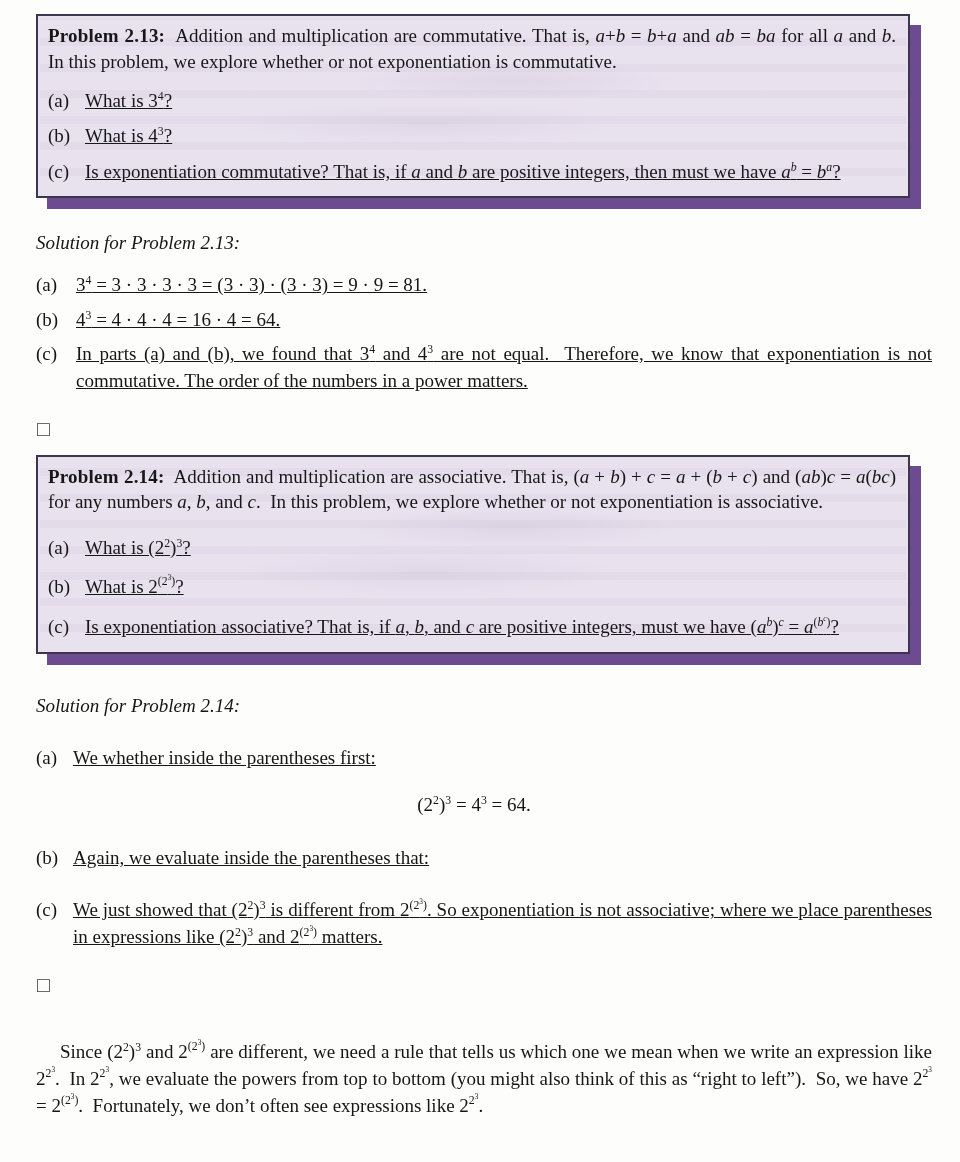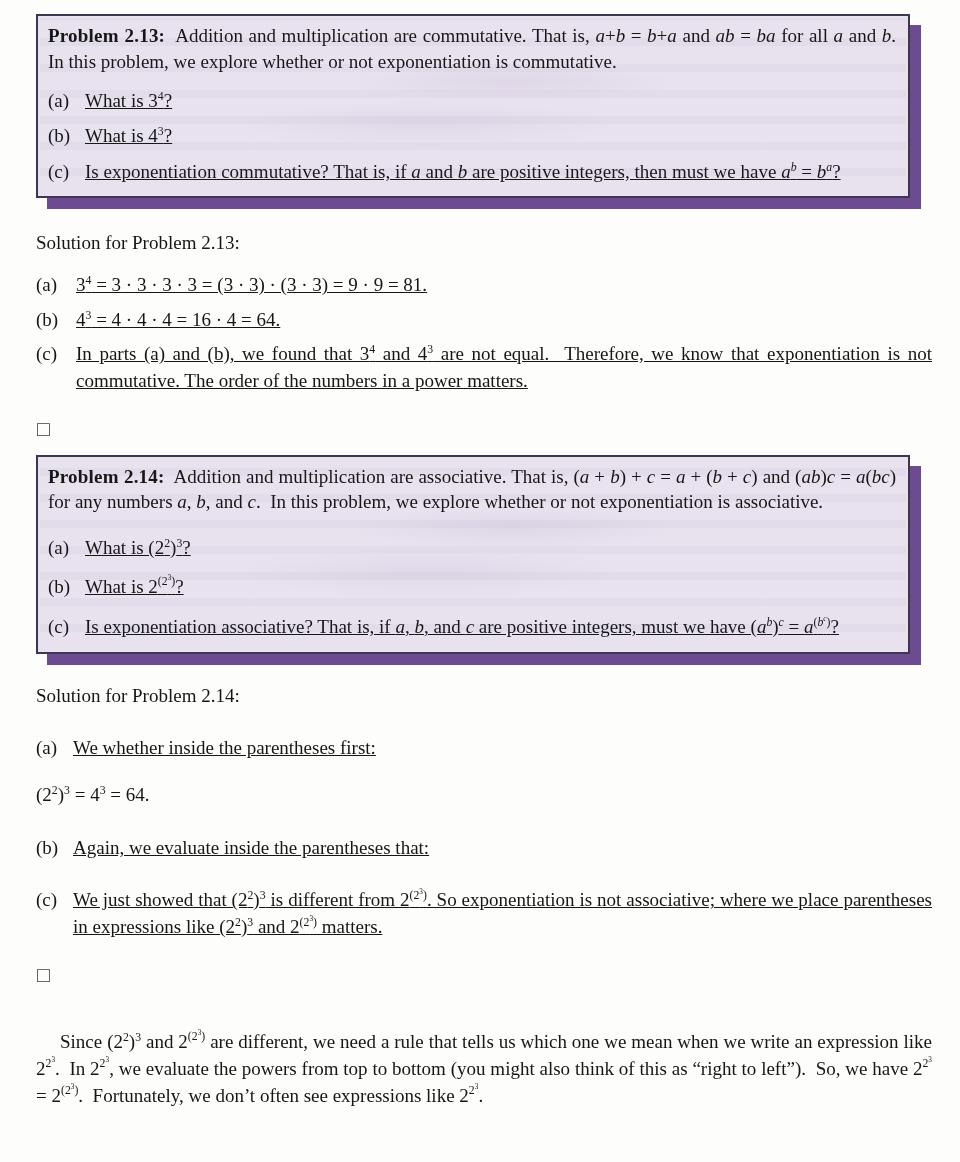--- a/index.html
+++ b/index.html
@@ -35,30 +35,31 @@
   }
   .pbox-intro { line-height: 1.36; text-align: justify; }
   .pbox-label { font-weight: bold; letter-spacing: 0.2px; }
   .pbox-part { display: flex; margin-top: 9px; }
   .pbox-part.first { margin-top: 13px; }
   .plabel { flex: none; width: 37px; line-height: 1.4; }
   .ptext  { flex: 1; line-height: 1.4; text-align: justify; text-decoration: underline; }
 
   
   .sol-heading {
+    font-style: italic;
     margin-top: 33px;
     line-height: 1.3;
   }
-  .sol-heading.after-box { margin-top: 30px; }
+  .sol-heading.after-box { margin-top: 40px; }
   .sol-parts { margin-top: 16px; }
   .sol-part { display: flex; margin-top: 8px; }
   .sol-part .plabel { width: 40px; }
   .sp-block { display: flex; margin-top: 26px; }
   .equation {
-    text-align: left;
+    text-align: center;
     line-height: 1.4;
     margin: 21px 20px 4px 0;
   }
   .eos {
     display: block;
     font-size: 21px;
     line-height: 1;
     color: #3c3c3c;
     margin: 24px 0 0 1px;
   }

